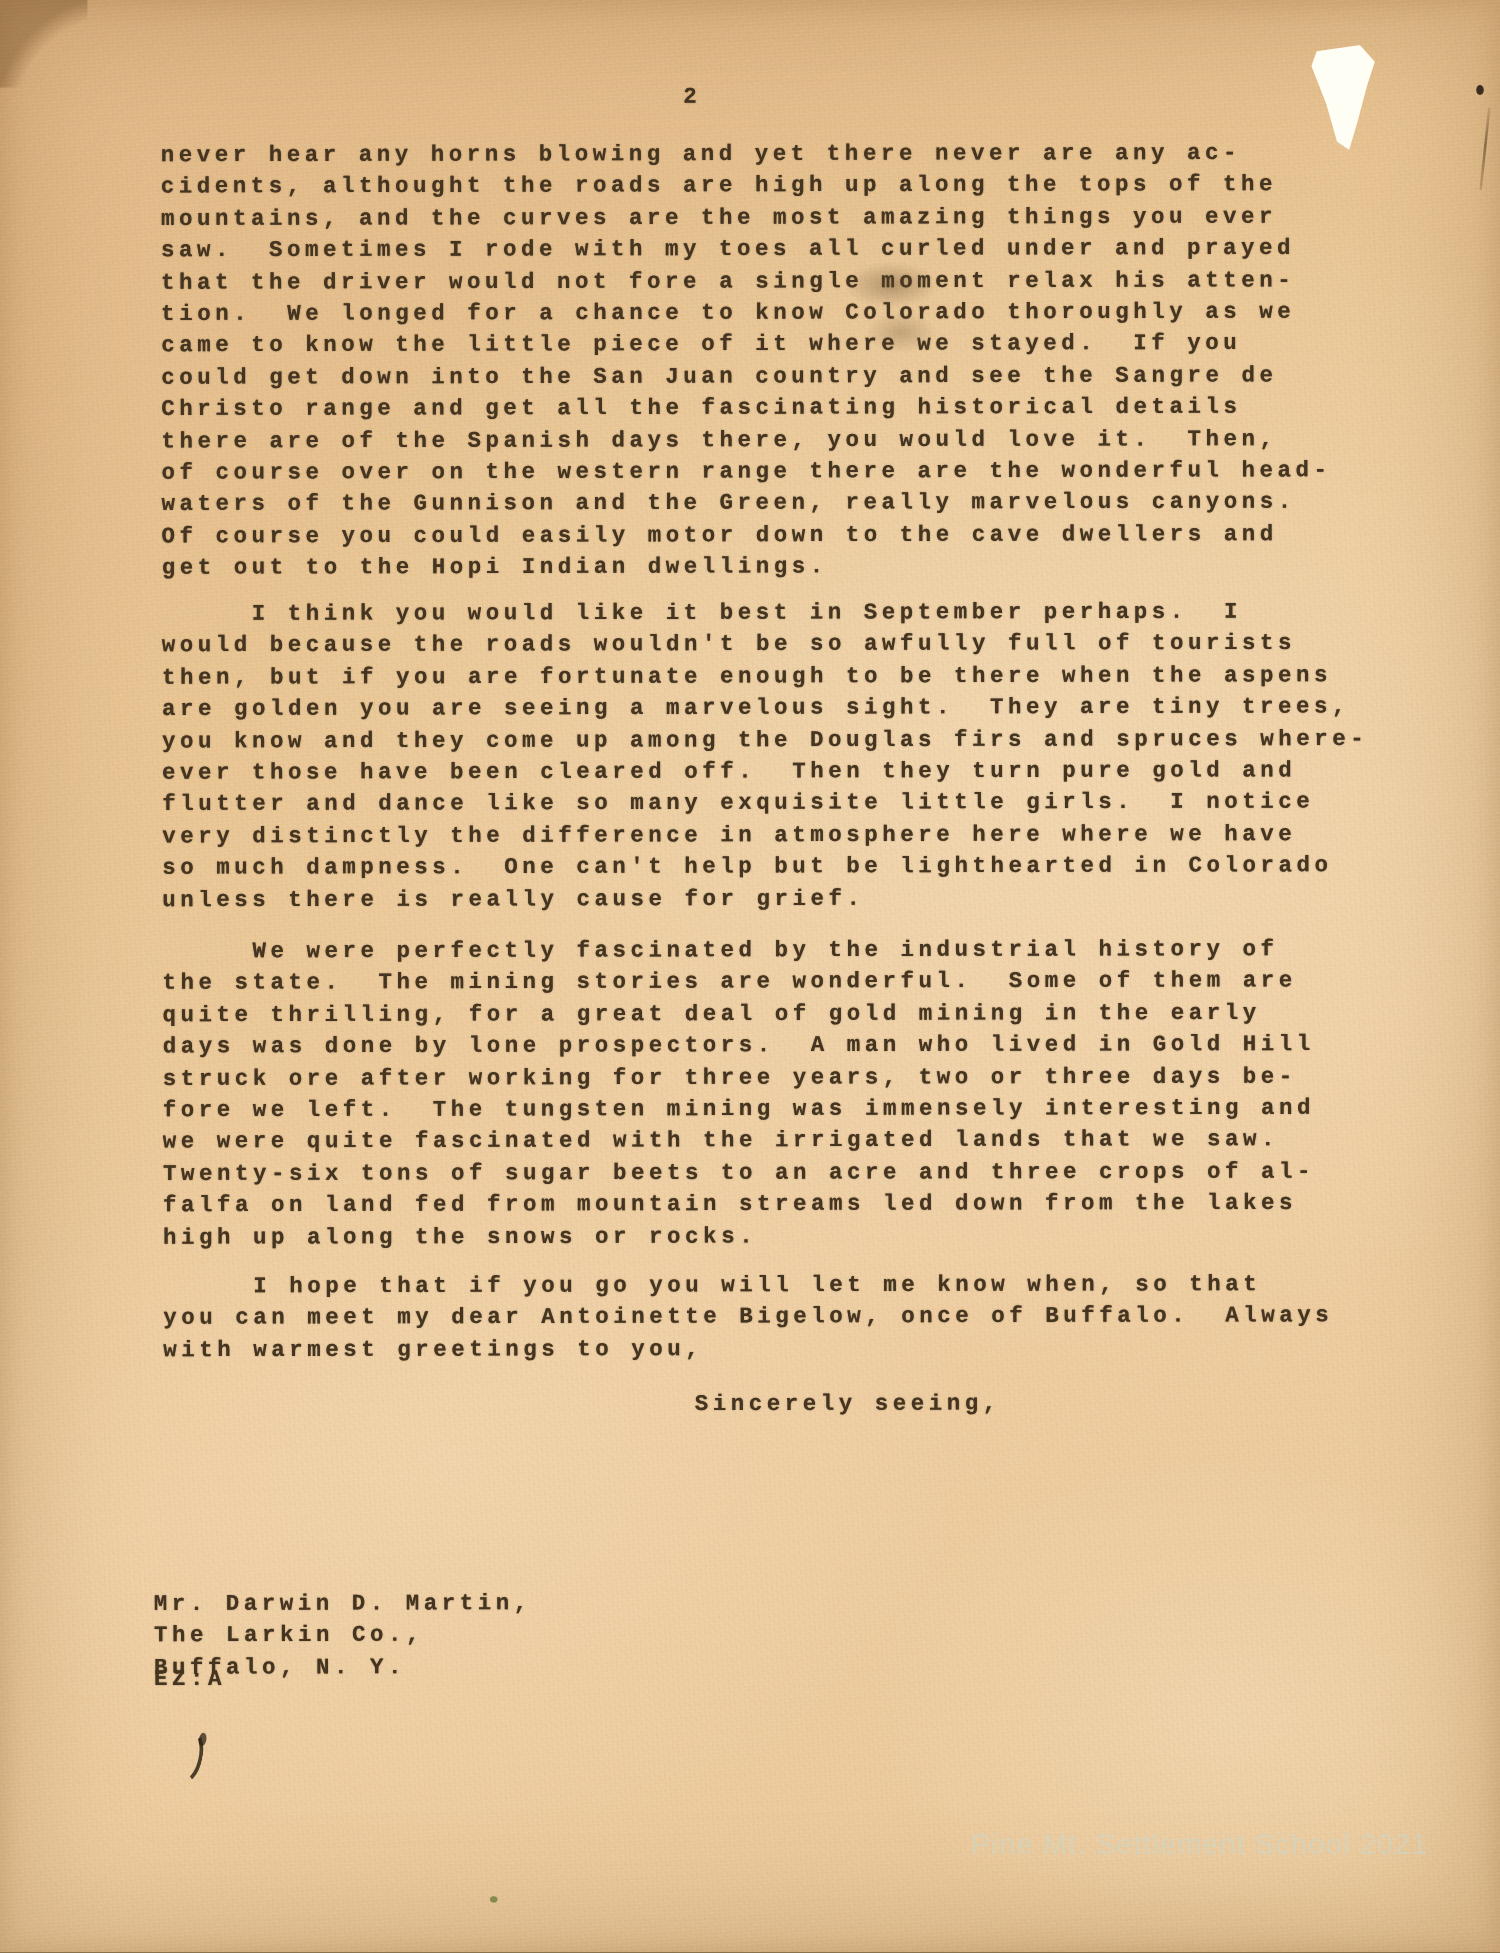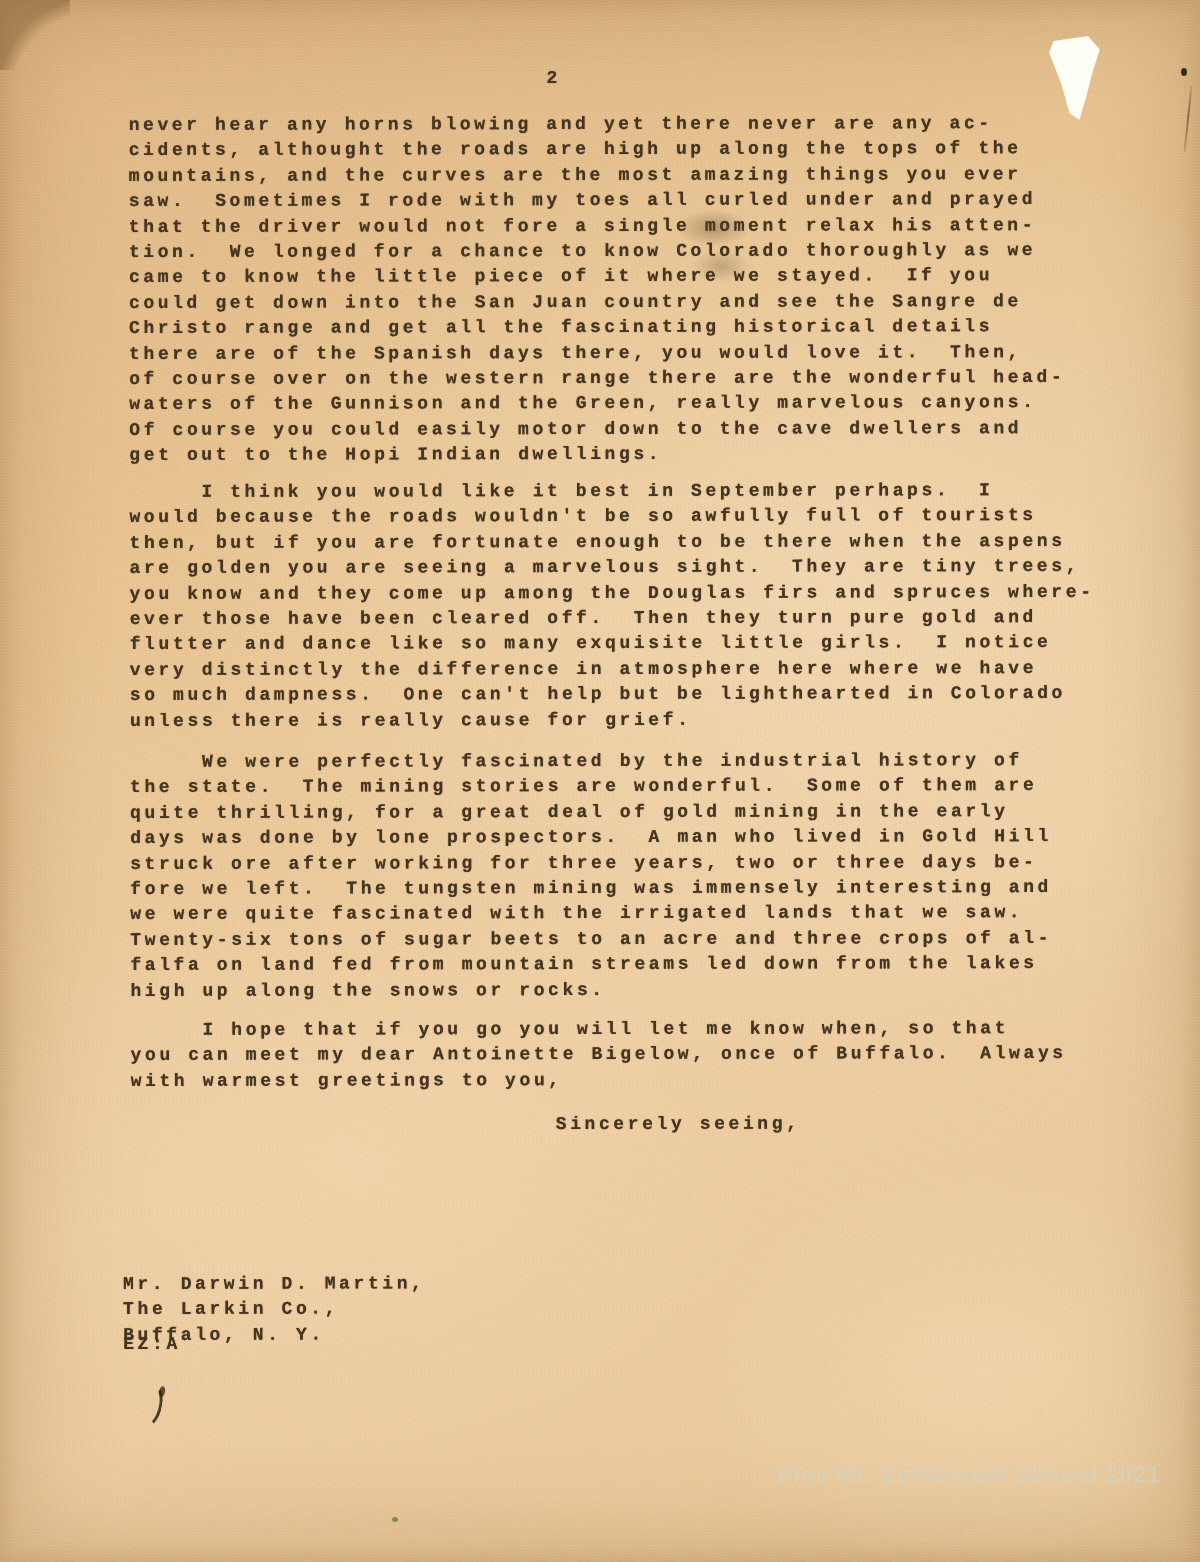--- a/index.html
+++ b/index.html
@@ -58,21 +58,21 @@
   .p2       { left: 130px; top: 479px; }
   .p3       { left: 130px; top: 749px; }
   .p4       { left: 130px; top: 1017px; }
   .signoff  { left: 555px; top: 1112px; }
   .address  { left: 122px; top: 1239px; margin-top: 32px; }
   .ref      { left: 122px; top: 1331px; }
 
   .watermark {
     position: absolute; left: 777px; top: 1462px;
     font-family: "Liberation Sans", sans-serif;
-    font-weight: 700;
+    font-weight: 400;
     font-size: 23px;
     letter-spacing: 1px;
     color: var(--watermark);
     opacity: 0.58;
     white-space: pre;
   }
 
   
   .white-patch {
     position: absolute; left: 1048px; top: 36px; width: 54px; height: 84px;

